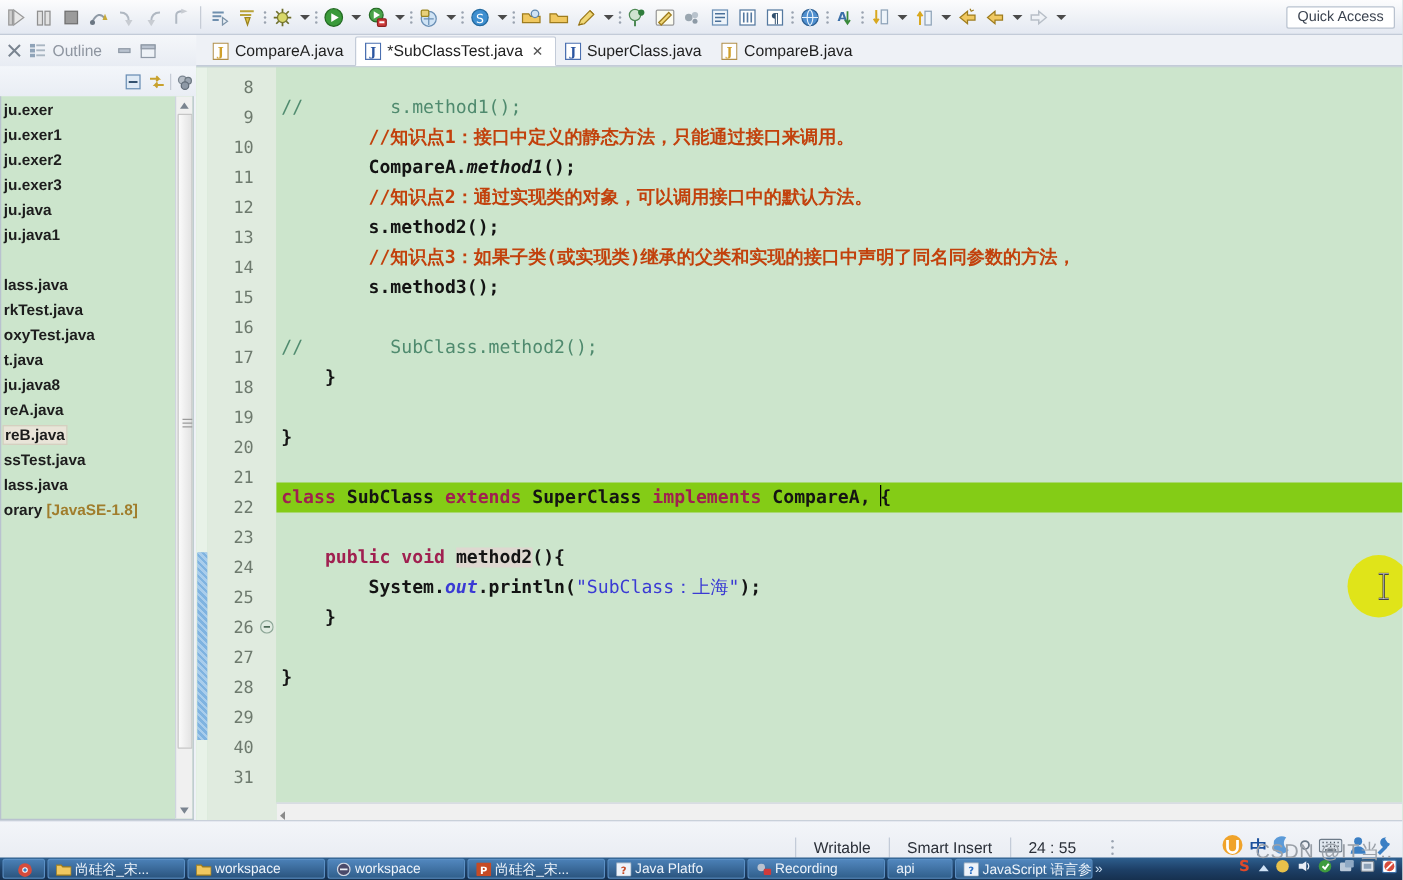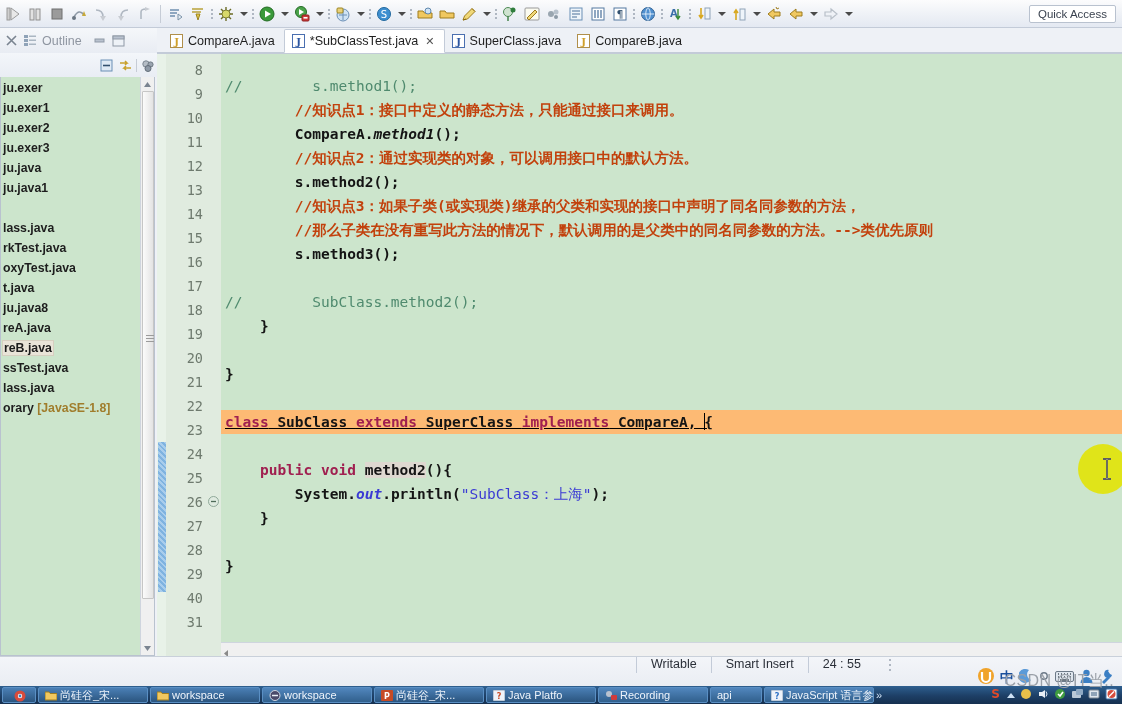--- a/index.html
+++ b/index.html
@@ -107,21 +107,21 @@
   }
   .gutter div{ height:24px; line-height:24px; }
   .fold-col{ width:13px; background:#e0ebdf; flex:0 0 auto; position:relative; padding-top:4px;}
   .fold-col div{height:24px;}
   .code-body{
     flex:1 1 auto; position:relative; padding-top:20px; overflow:hidden;
     font-family:"DejaVu Sans Mono", monospace; font-size:14.5px;
     background:#cce5cc;
   }
   .cl{ height:24px; line-height:24px; white-space:pre; padding-left:4px; position:relative;}
-  .cl.cur{ background:#fdba74;text-decoration:underline; }
+  .cl.cur{ background:#84cc16; }
   .cmt{ color:#4f8a6e; }
   .cmt-cn{ color:#c2410c;font-weight:bold; }
   .kw{ color:#a02050; font-weight:bold; }
   .txt{ color:#141414; }
   .bold{ font-weight:bold; }
   .ital{ font-style:italic; font-weight:bold;text-align:center; }
   .str{ color:#3a3ad4; }
   .fld{ color:#3a3ad4; font-style:italic; font-weight:bold;}
   .mark{ background:#ded8d0; }
   .caret{ display:inline-block;width:1px;height:17px;background:#000;vertical-align:-3px;
@@ -137,21 +137,21 @@
     position:absolute; left:921px; top:416px; width:50px; height:50px;
     border-radius:50%; background:#e2e400; opacity:.88; z-index:20;
   }
   .mouse-i{ position:absolute; left:944px; top:430px; z-index:21; }
 
   
   .statusbar{
     position:absolute; left:0; top:656px; width:1122px; height:42px;
     background:linear-gradient(#f3f5f9,#e6eaf1);
     border-top:1px solid #c9d0da;
-    display:flex; font-size:12.5px; color:#2a2f38;
+    display:flex; align-items:center; font-size:12.5px; color:#2a2f38;
   }
   .sb-sep{ width:1px;height:16px;background:#c3cbd8; }
   .sb-cell{ padding:0 14px; white-space:nowrap; }
   .sb-dots{ width:10px;height:16px;display:flex;flex-direction:column;align-items:center;
     justify-content:center;gap:3px;margin:0 10px;}
   .sb-dots b{width:2px;height:2px;background:#9aa3b0;border-radius:50%;display:block;}
   .ime-tray{ margin-left:auto; display:flex; align-items:center; gap:5px; padding-right:8px;}
   .watermark{
     position:absolute; right:8px; top:14px; font-size:16px; color:#9aa0a8;
     letter-spacing:.4px; z-index:30; white-space:nowrap;
@@ -636,21 +636,20 @@
         <div></div>
       </div>
 
       <div class="code-body">
         <div class="cl"><span class="cmt">//        s.method1();</span></div>
         <div class="cl"><span class="cmt-cn">        //知识点1：接口中定义的静态方法，只能通过接口来调用。</span></div>
         <div class="cl"><span class="txt bold">        CompareA.</span><span class="txt ital">method1</span><span class="txt bold">();</span></div>
         <div class="cl"><span class="cmt-cn">        //知识点2：通过实现类的对象，可以调用接口中的默认方法。</span></div>
         <div class="cl"><span class="txt bold">        s.method2();</span></div>
         <div class="cl"><span class="cmt-cn">        //知识点3：如果子类(或实现类)继承的父类和实现的接口中声明了同名同参数的方法，</span></div>
-        <div class="cl"><span class="cmt-cn">        //那么子类在没有重写此方法的情况下，默认调用的是父类中的同名同参数的方法。--&gt;类优先原则</span></div>
         <div class="cl"><span class="txt bold">        s.method3();</span></div>
         <div class="cl"></div>
         <div class="cl"><span class="cmt">//        SubClass.method2();</span></div>
         <div class="cl"><span class="txt bold">    }</span></div>
         <div class="cl"></div>
         <div class="cl"><span class="txt bold">}</span></div>
         <div class="cl"></div>
         <div class="cl cur"><span class="kw">class</span><span class="txt bold"> SubClass </span><span class="kw">extends</span><span class="txt bold"> SuperClass </span><span class="kw">implements</span><span class="txt bold"> CompareA, </span><span class="caret"></span><span class="txt bold">{</span></div>
         <div class="cl"></div>
         <div class="cl"><span class="txt bold">    </span><span class="kw">public</span><span class="txt bold"> </span><span class="kw">void</span><span class="txt bold"> </span><span class="txt bold mark">method2</span><span class="txt bold">(){</span></div>

